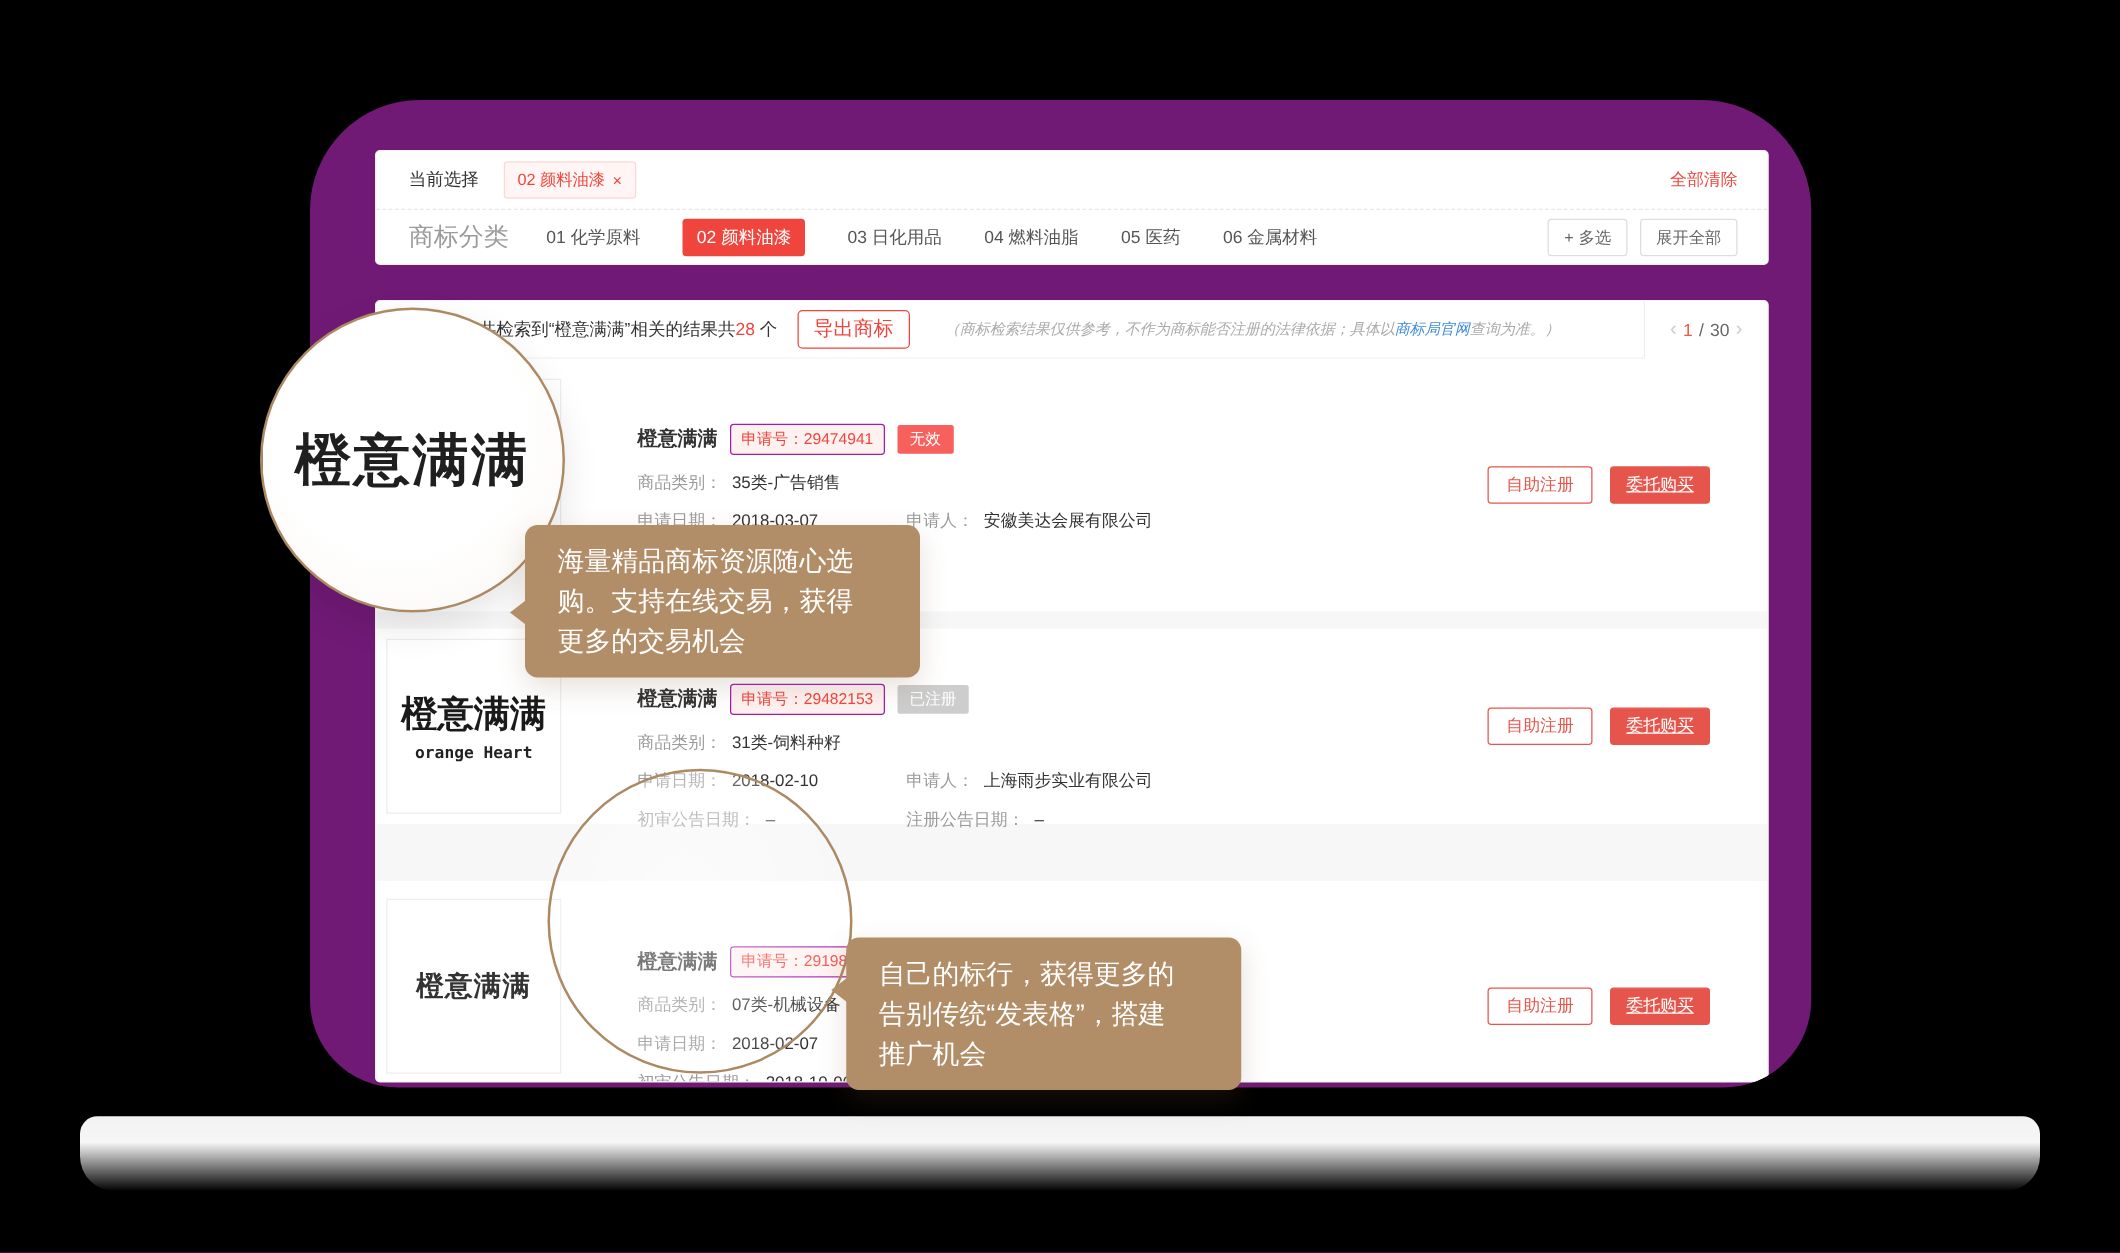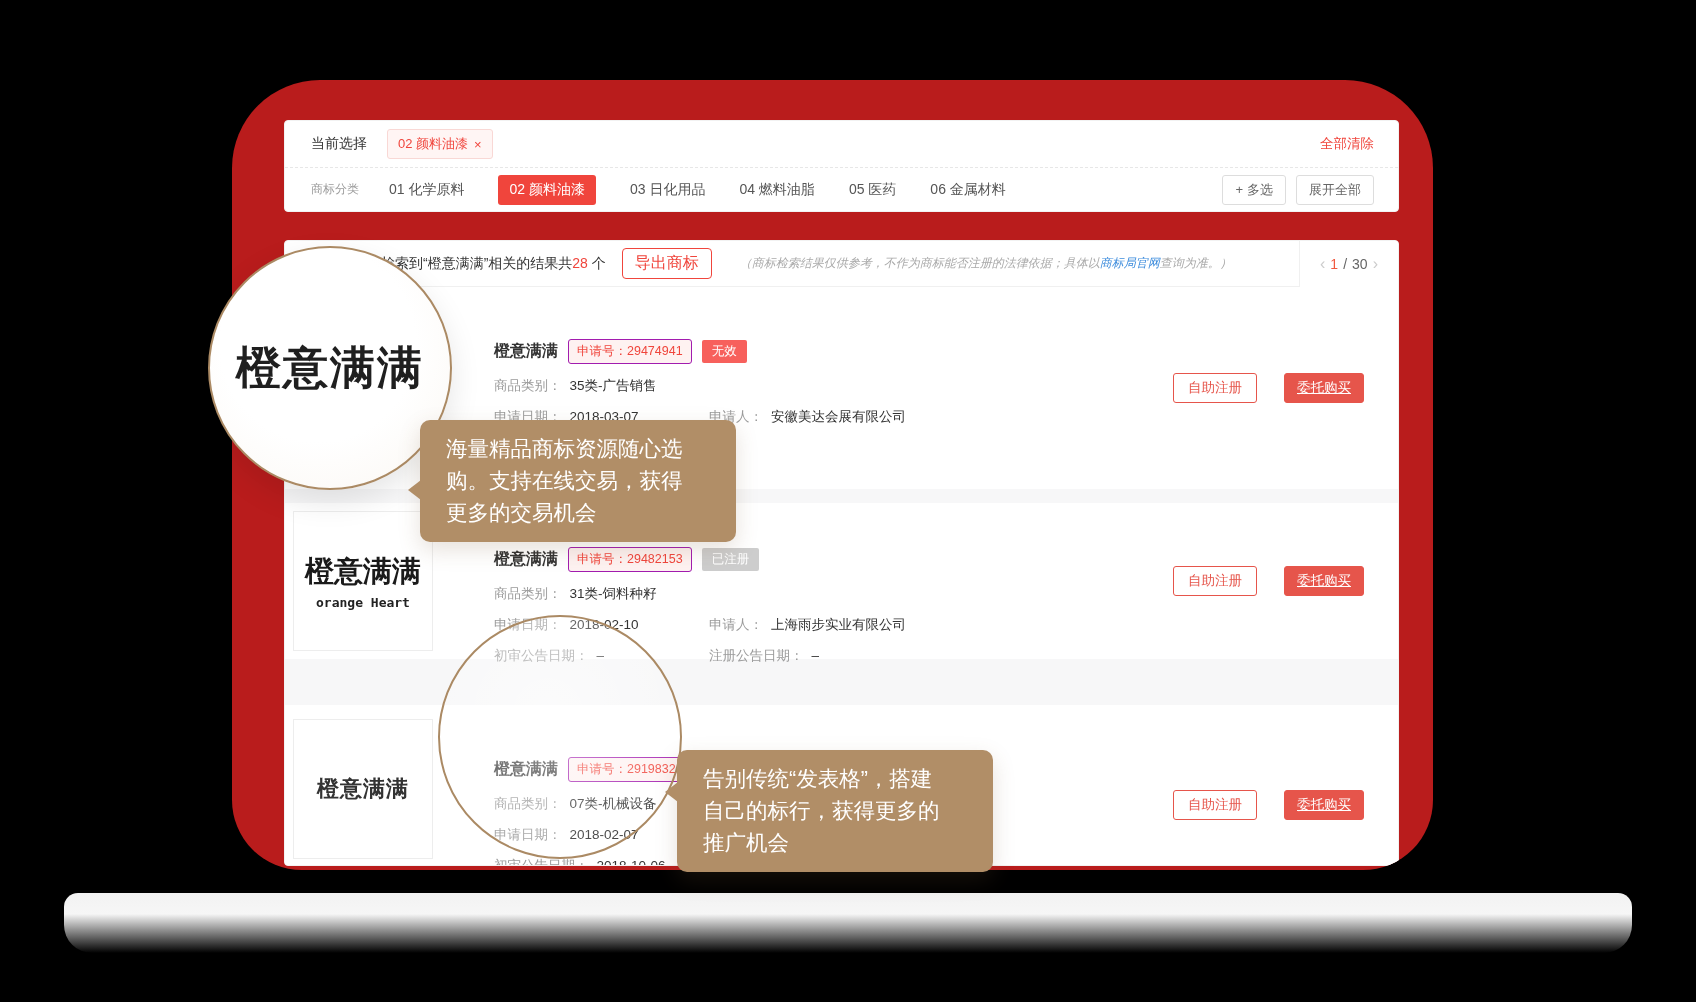--- a/index.html
+++ b/index.html
@@ -4,36 +4,36 @@
 <style>
   html,body{margin:0;padding:0;}
   body{
     width:1696px;height:1002px;position:relative;overflow:hidden;
     background:#000;
     font-family:"Liberation Sans","DejaVu Sans",sans-serif;
     -webkit-font-smoothing:antialiased;
   }
   
   .screen{
-    position:absolute;left:232px;top:80px;width:1201px;height:790px;
-    background:#b91c1c;border-radius:88px 88px 70px 70px;overflow:hidden;z-index:1;
+    position:absolute;left:248px;top:80px;width:1201px;height:790px;
+    background:#701a75;border-radius:88px 88px 70px 70px;overflow:hidden;z-index:1;
   }
   .laptop-base{
     position:absolute;left:64px;top:893px;width:1568px;height:60px;
     border-radius:14px 14px 28px 28px;
     background:linear-gradient(180deg,#f2f2f2 0%,#f6f6f6 35%,rgba(246,246,246,0) 100%);
     z-index:0;
   }
   
   .panel{background:#fff;border:1px solid #f2f2f2;border-radius:4px;box-sizing:border-box;}
   .panel-filter{position:absolute;left:52px;top:40px;width:1115px;height:92px;}
   .filter-rowA{height:47px;display:flex;align-items:center;padding:0 24px 0 26px;border-bottom:1px dashed #e7e7e7;box-sizing:border-box;}
   .filter-rowB{height:43px;display:flex;align-items:center;padding:0 24px 0 26px;box-sizing:border-box;}
   .lbl-strong{font-size:14px;color:#333;}
-  .lbl-gray{font-size:12px;color:#9b9b9b;}
+  .lbl-gray{font-size:20px;color:#9b9b9b;}
   .sel-tag{
     margin-left:20px;font-size:13px;color:#f0453c;background:#fff5f4;
     border:1px solid #f9d8d5;border-radius:3px;padding:5px 10px;display:flex;align-items:center;gap:6px;cursor:pointer;
   }
   .clear-all{margin-left:auto;font-size:13.5px;color:#f0453c;cursor:pointer;}
   .cat-item{font-size:14px;color:#555;margin-left:34px;cursor:pointer;white-space:nowrap;}
   .cat-item.first{margin-left:30px;}
   .cat-pill{background:#f0453c;color:#fff;border-radius:3px;padding:6px 11px;}
   .rowB-actions{margin-left:auto;display:flex;gap:10px;}
   .ghost-btn{
@@ -77,21 +77,21 @@
   .row-name{font-size:16px;font-weight:bold;color:#333;}
   .appno-tag{font-size:12.5px;color:#f0453c;background:#fef2f1;border:1px solid #a21caf;border-radius:3px;padding:3px 8px;white-space:nowrap;}
   .status-badge{font-size:12.5px;color:#fff;border-radius:2px;padding:3px 10px;white-space:nowrap;}
   .badge--invalid{background:#f7605c;}
   .badge--registered{background:#cdcdcd;}
   .info-line{display:flex;margin-top:13px;font-size:13.5px;align-items:baseline;}
   .pair{display:flex;align-items:baseline;}
   .pair.left{width:215px;flex:none;}
   .pair .lab{color:#9b9b9b;margin-right:8px;white-space:nowrap;}
   .pair .val{color:#333;white-space:nowrap;}
-  .row-buttons{margin-left:auto;margin-right:34px;display:flex;gap:27px;align-self:center;justify-content:flex-end;}
+  .row-buttons{margin-left:auto;margin-right:46px;display:flex;gap:14px;align-self:center;justify-content:flex-end;}
   .btn-outline{
     font-size:13.5px;color:#e6554b;border:1px solid #e6554b;background:#fff;border-radius:3px;
     padding:5px 14px;cursor:pointer;white-space:nowrap;
   }
   .btn-solid{
     font-size:13.5px;color:#fff;background:#e6554b;border:1px solid #e6554b;border-radius:3px;
     padding:5px 12px;cursor:pointer;white-space:nowrap;text-decoration:underline;
   }
   
   .magnifier{position:absolute;width:244px;height:244px;border-radius:50%;border:2px solid #ab8a64;box-sizing:border-box;z-index:5;}
@@ -296,16 +296,16 @@
   <span class="zoom-text">橙意满满</span>
 </div>
 <div class="magnifier" id="magnifier-2"></div>
 
 <div class="tooltip" id="tooltip-1">
   <div class="tl">海量精品商标资源随心选</div>
   <div class="tl">购。支持在线交易，获得</div>
   <div class="tl">更多的交易机会</div>
 </div>
 <div class="tooltip" id="tooltip-2">
+  <div class="tl">自己的标行，获得更多的</div>
   <div class="tl">告别传统“发表格”，搭建</div>
-  <div class="tl">自己的标行，获得更多的</div>
   <div class="tl">推广机会</div>
 </div>
 
 </body></html>

